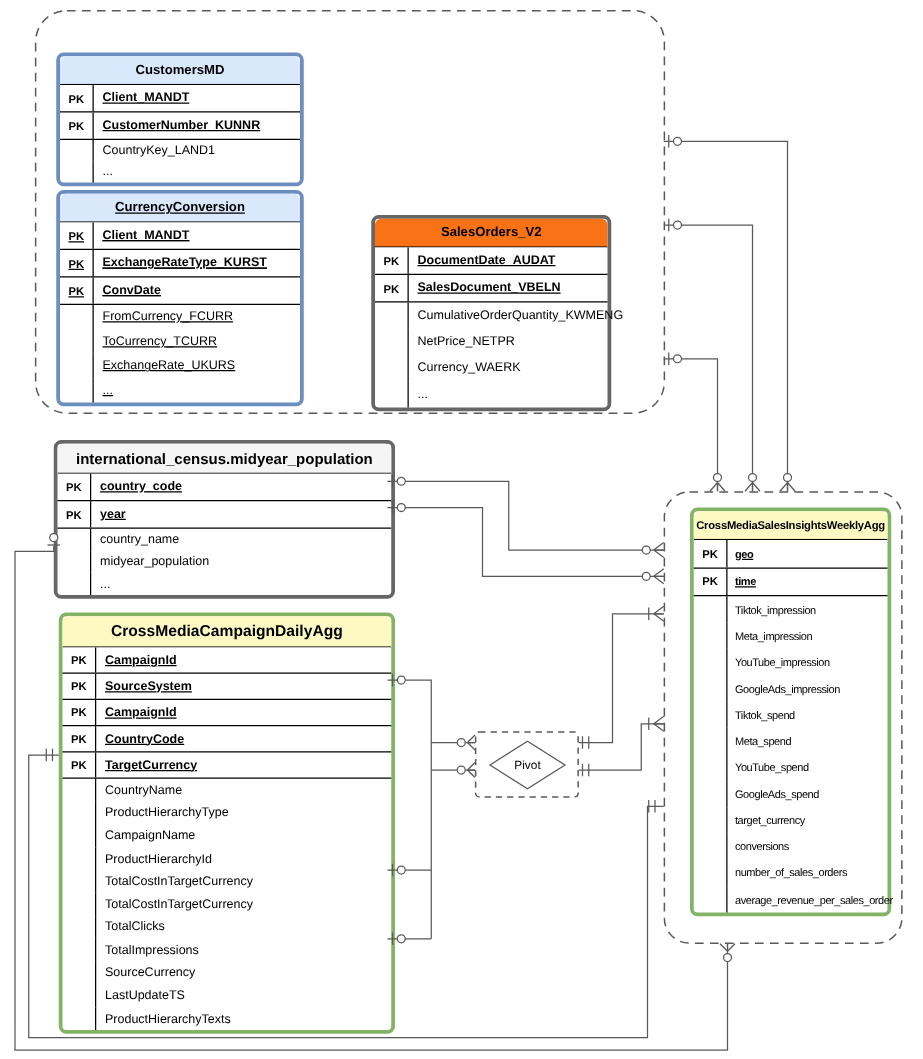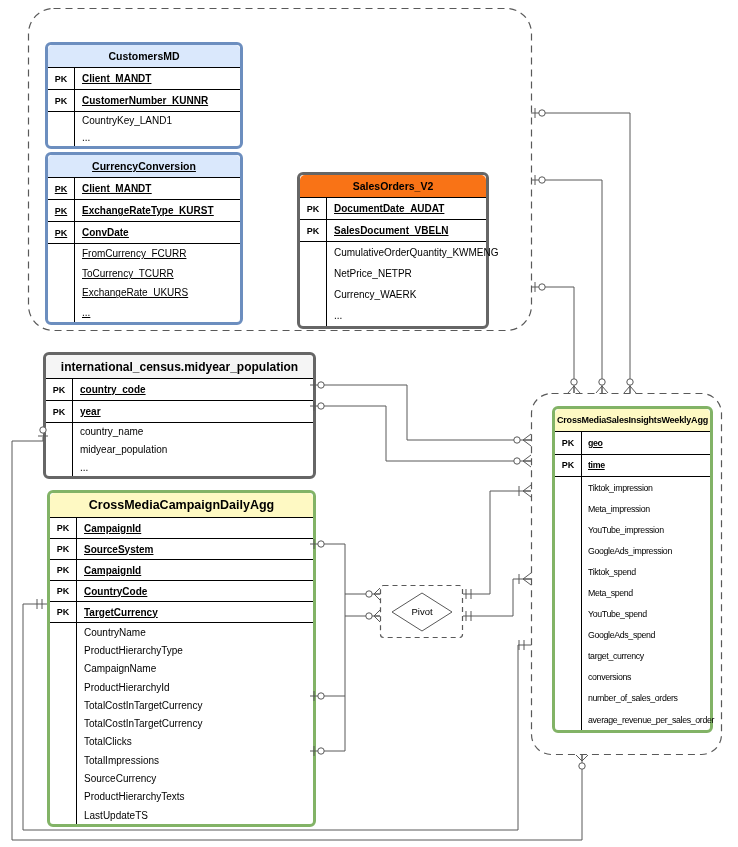--- a/index.html
+++ b/index.html
@@ -202,25 +202,25 @@
     <div class="rw bd">
         <div class="pkc"></div>
         <div class="fld">TotalImpressions</div>
       </div>
     <div class="rw bd">
         <div class="pkc"></div>
         <div class="fld">SourceCurrency</div>
       </div>
     <div class="rw bd">
         <div class="pkc"></div>
+        <div class="fld">LastUpdateTS</div>
+      </div>
+    <div class="rw bd">
+        <div class="pkc"></div>
         <div class="fld">ProductHierarchyTexts</div>
-      </div>
-    <div class="rw bd">
-        <div class="pkc"></div>
-        <div class="fld">LastUpdateTS</div>
       </div>
   </div>
 
   <div class="tbl green" id="t6" style="--hh:22px;--ph:21.5px;--bh:21.1px">
     <div class="hd">CrossMediaSalesInsightsWeeklyAgg</div>
     <div class="rw pk">
         <div class="pkc">PK</div>
         <div class="fld">geo</div>
       </div>
     <div class="rw pk">

